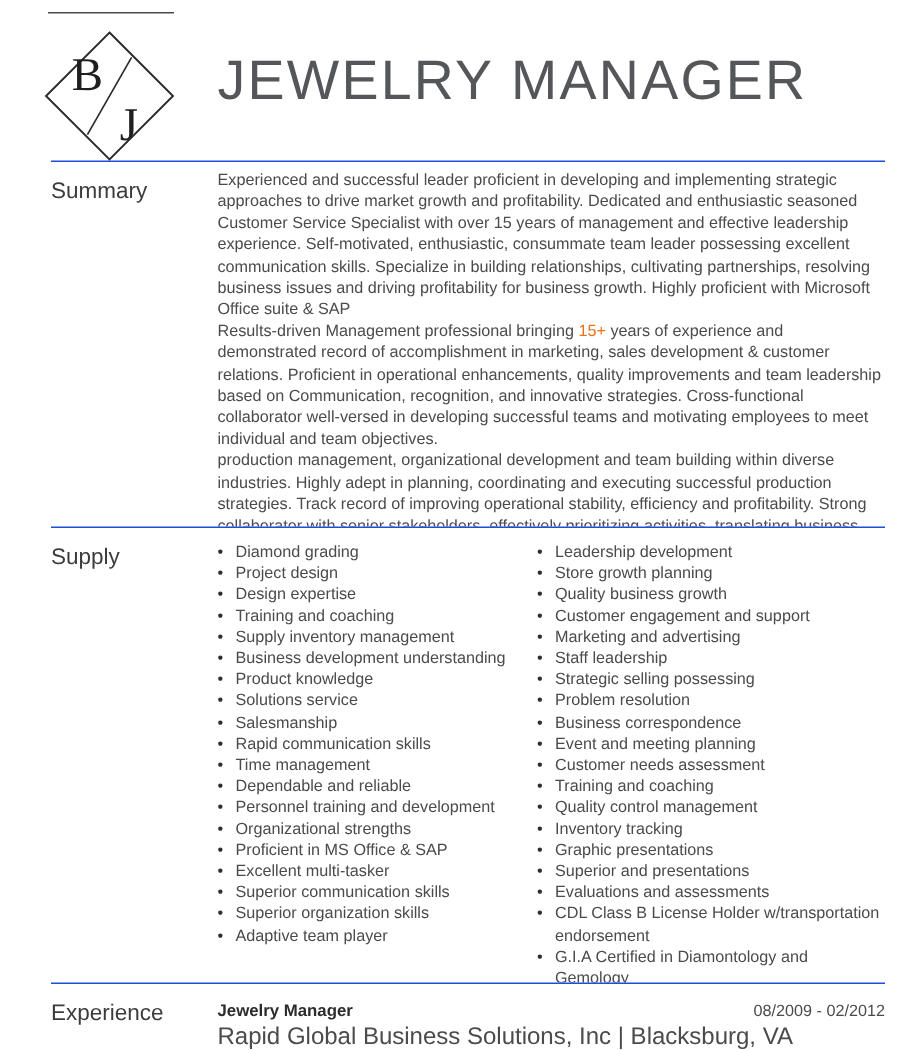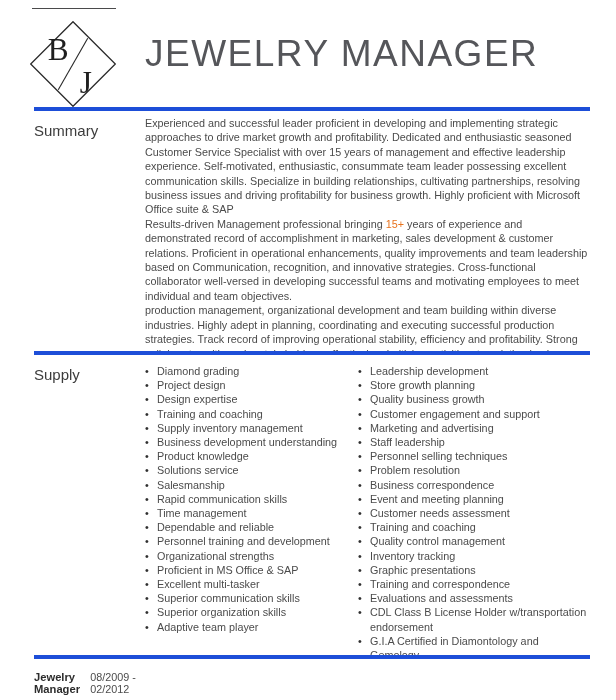--- a/index.html
+++ b/index.html
@@ -41,21 +41,21 @@
     font-size: 37px;
     font-weight: 400;
     color: #55565a;
     letter-spacing: 1.5px;
     white-space: nowrap;
   }
 
   .section {
     position: absolute;
     left: 34px; right: 26px;
-    border-top: 4px solid #1d4ed8;
+    border-top: 1px solid #1d4ed8;
     display: grid;
     grid-template-columns: 111px 1fr;
     overflow: hidden;
   }
   #summary-section    { top: 107px; height: 244px; }
   #skills-section     { top: 351px; height: 304px; }
   #experience-section { top: 655px; height: 45px;  }
 
   .section-label {
     font-size: 15px;
@@ -244,21 +244,21 @@
             <span class="skill-text">Marketing and advertising</span>
           </li>
 
           <li class="skill-item">
             <span class="bullet">•</span>
             <span class="skill-text">Staff leadership</span>
           </li>
 
           <li class="skill-item">
             <span class="bullet">•</span>
-            <span class="skill-text">Personnel selling techniques</span>
+            <span class="skill-text">Strategic selling possessing</span>
           </li>
 
           <li class="skill-item">
             <span class="bullet">•</span>
             <span class="skill-text">Problem resolution</span>
           </li>
 
           <li class="skill-item">
             <span class="bullet">•</span>
             <span class="skill-text">Business correspondence</span>
@@ -289,21 +289,21 @@
             <span class="skill-text">Inventory tracking</span>
           </li>
 
           <li class="skill-item">
             <span class="bullet">•</span>
             <span class="skill-text">Graphic presentations</span>
           </li>
 
           <li class="skill-item">
             <span class="bullet">•</span>
-            <span class="skill-text">Training and correspondence</span>
+            <span class="skill-text">Superior and presentations</span>
           </li>
 
           <li class="skill-item">
             <span class="bullet">•</span>
             <span class="skill-text">Evaluations and assessments</span>
           </li>
 
           <li class="skill-item">
             <span class="bullet">•</span>
             <span class="skill-text">CDL Class B License Holder w/transportation endorsement</span>
@@ -311,20 +311,21 @@
 
           <li class="skill-item">
             <span class="bullet">•</span>
             <span class="skill-text">G.I.A Certified in Diamontology and Gemology</span>
           </li>
         </ul>
     </div>
   </section>
 
   <section class="section" id="experience-section">
+    <div class="section-label">Experience</div>
     <div class="exp-content">
       <div class="exp-row">
         <span class="job-title">Jewelry Manager</span>
         <span class="dates">08/2009 - 02/2012</span>
       </div>
       <div class="company">Rapid Global Business Solutions, Inc | Blacksburg, VA</div>
     </div>
   </section>
 
 </div>

